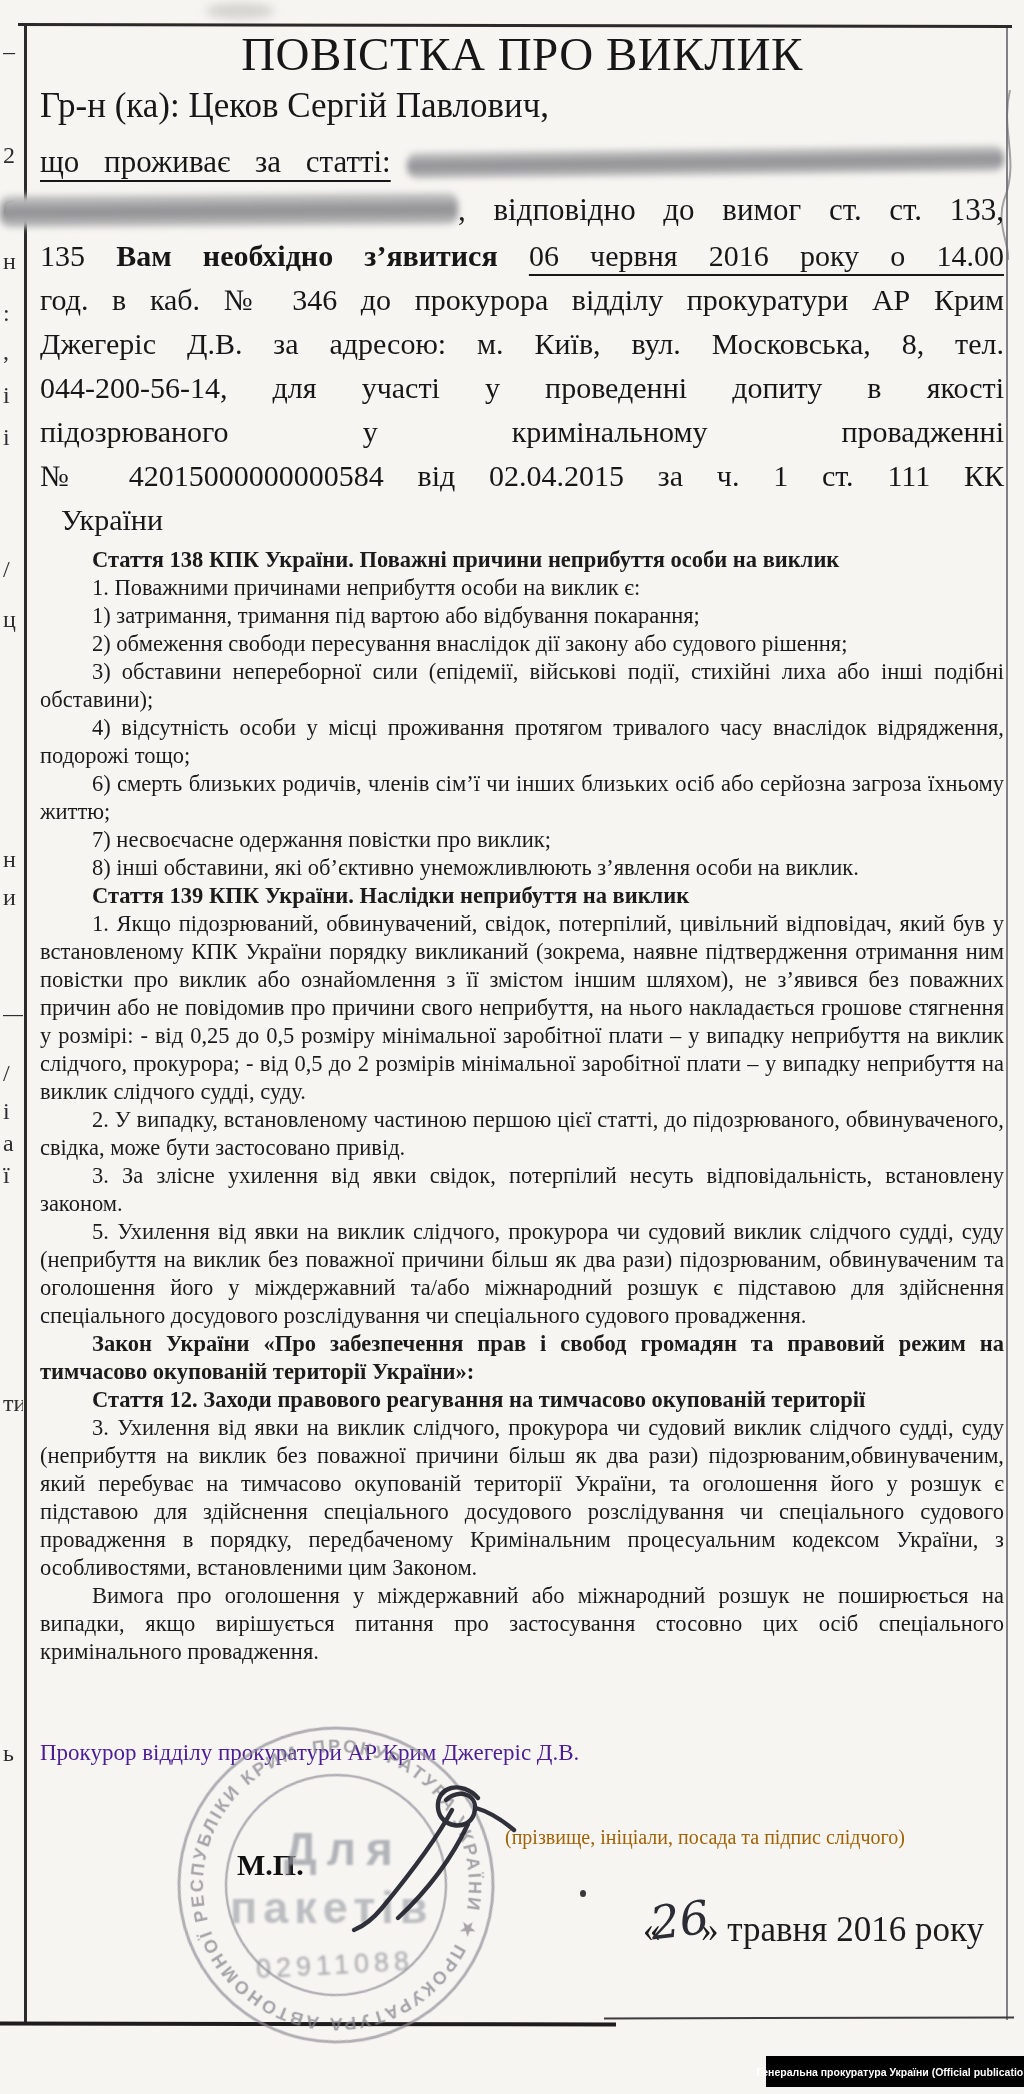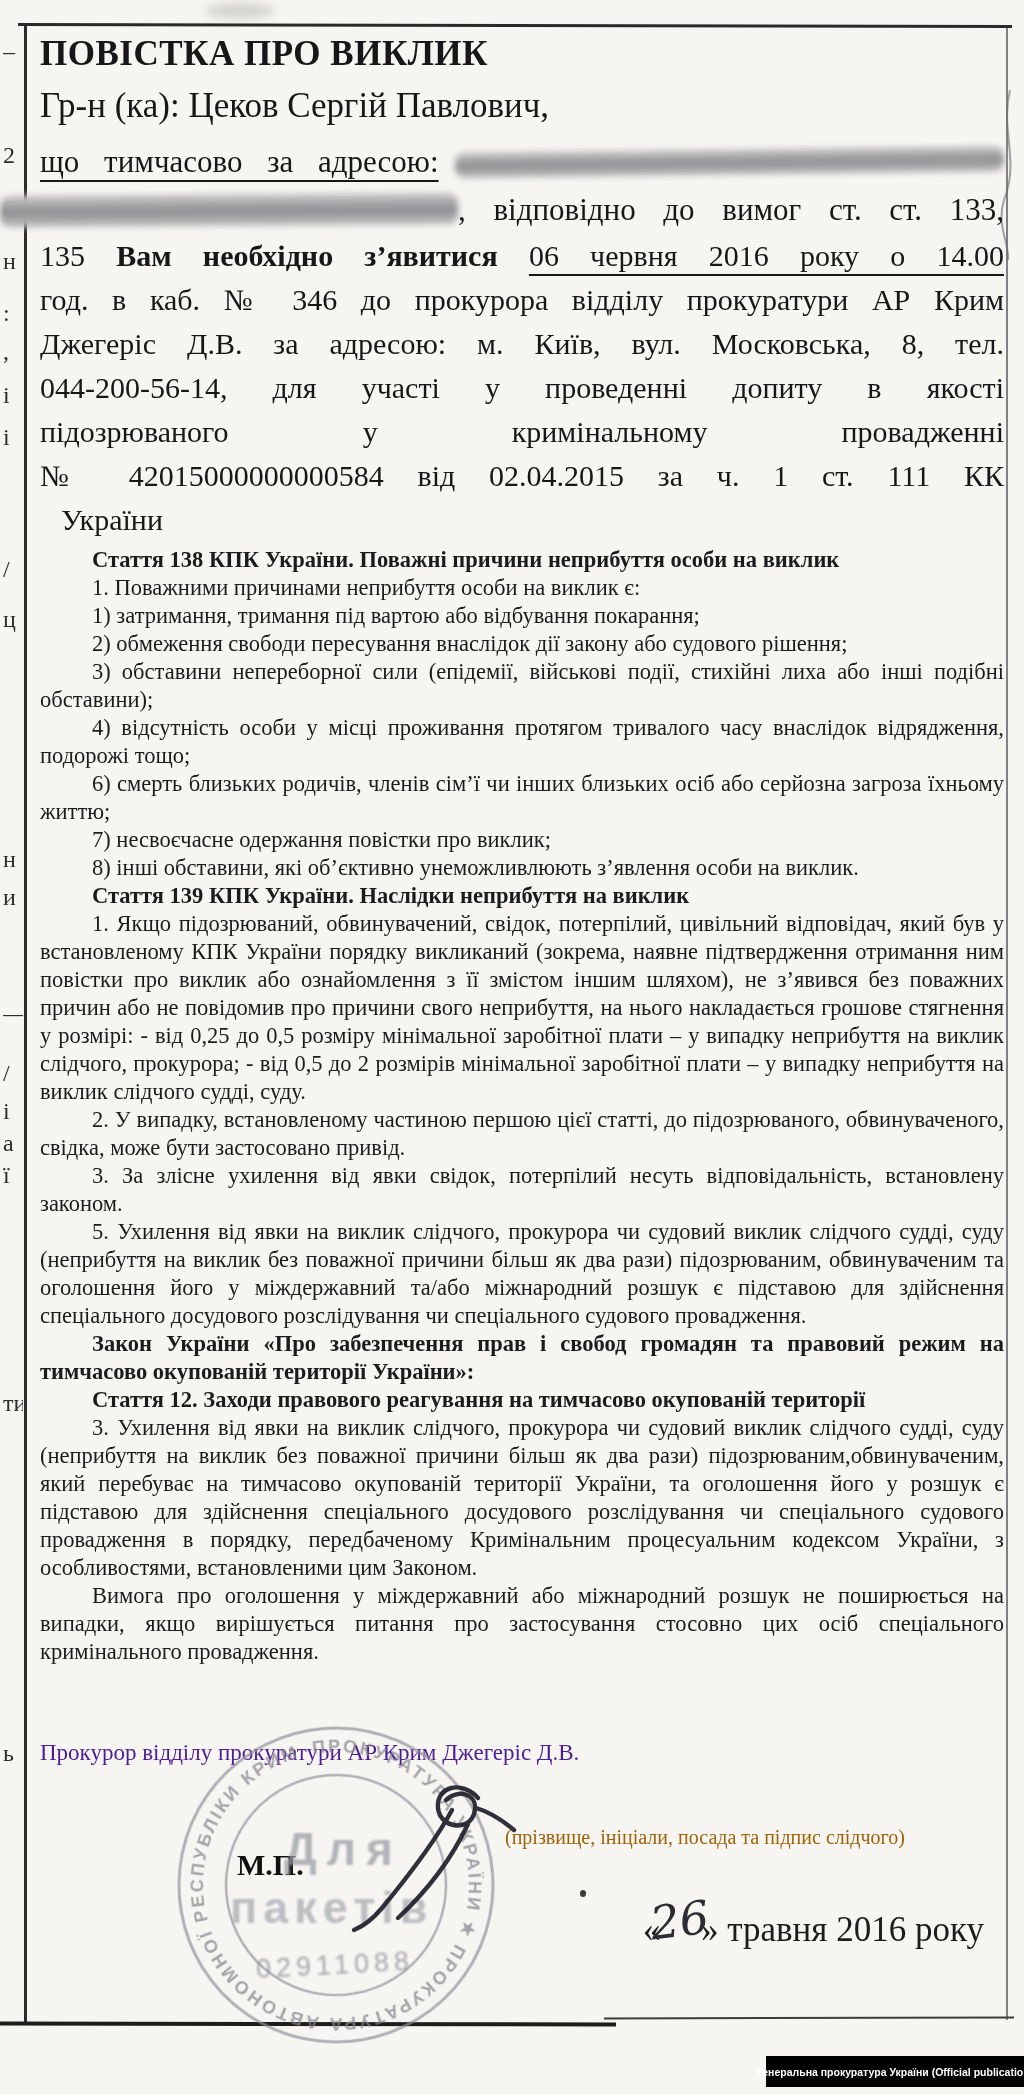--- a/index.html
+++ b/index.html
@@ -10,21 +10,21 @@
   .b-left{position:absolute;left:24px;top:24px;width:3px;height:2000px;background:#2b2b2b;}
   .b-right{position:absolute;left:1006px;top:28px;width:2px;height:1992px;background:#5a5a60;opacity:.75;}
   .b-bottom1{position:absolute;left:0;top:2022px;width:616px;height:4px;background:#1d1d1d;transform:rotate(0.1deg);}
   .b-bottom2{position:absolute;left:604px;top:2017px;width:410px;height:2px;background:#3c3c3c;transform:rotate(-0.15deg);}
   .smudge{position:absolute;left:205px;top:3px;width:70px;height:16px;background:#c6c6c2;border-radius:50%;filter:blur(5px);opacity:.7;}
   .curl{position:absolute;left:996px;top:90px;}
   
   .frag{position:absolute;left:3px;width:20px;overflow:hidden;font-size:24px;color:#2d2d2d;}
   
   .content{position:absolute;left:40px;top:28px;width:964px;}
-  .title{font-size:35px;font-weight:bold;text-align:left;line-height:52px;letter-spacing:.5px;}
+  .title{font-size:47px;font-weight:normal;text-align:center;line-height:52px;letter-spacing:.5px;}
   .addressee{font-size:35px;line-height:52px;}
   .row{display:flex;align-items:center;height:44px;}
   .addr-label{font-size:31px;word-spacing:17px;text-decoration:underline;text-decoration-thickness:2px;text-underline-offset:8px;white-space:nowrap;}
   .redact{height:26px;border-radius:10px;filter:blur(3px);
           background:linear-gradient(180deg,#cfcfcf 0%,#a2a2a4 35%,#8f8f92 55%,#c4c4c4 100%);}
   .bar1{flex:1;margin-left:16px;transform:rotate(-0.7deg);}
   .bar2{width:458px;margin-left:-40px;height:32px;transform:rotate(-0.4deg);}
   .after-redact{flex:1;font-size:31px;text-align:justify;text-align-last:justify;line-height:40px;}
   .big{font-size:30px;line-height:44px;text-align:justify;text-align-last:justify;}
   .big.left{text-align-last:left;margin-left:21px;}
@@ -86,21 +86,21 @@
   <span class="frag" style="top:1130px">а</span>
   <span class="frag" style="top:1162px">ї</span>
   <span class="frag" style="top:1390px">ти</span>
   <span class="frag" style="top:1740px">ь</span>
 
   <div class="content">
     <div class="title">ПОВІСТКА ПРО ВИКЛИК</div>
     <div class="addressee">Гр-н (ка): Цеков Сергій Павлович,</div>
 
     <div class="row" style="height:48px;margin-top:6px">
-      <span class="addr-label">що тимчасово за адресою:</span>
+      <span class="addr-label">що проживає за статті:</span>
       <span class="redact bar1"></span>
     </div>
 
     <div class="row" style="height:48px">
       <span class="redact bar2"></span>
       <div class="after-redact">, відповідно до вимог ст. ст. 133,</div>
     </div>
 
     <div class="big">
       <span>135</span>

